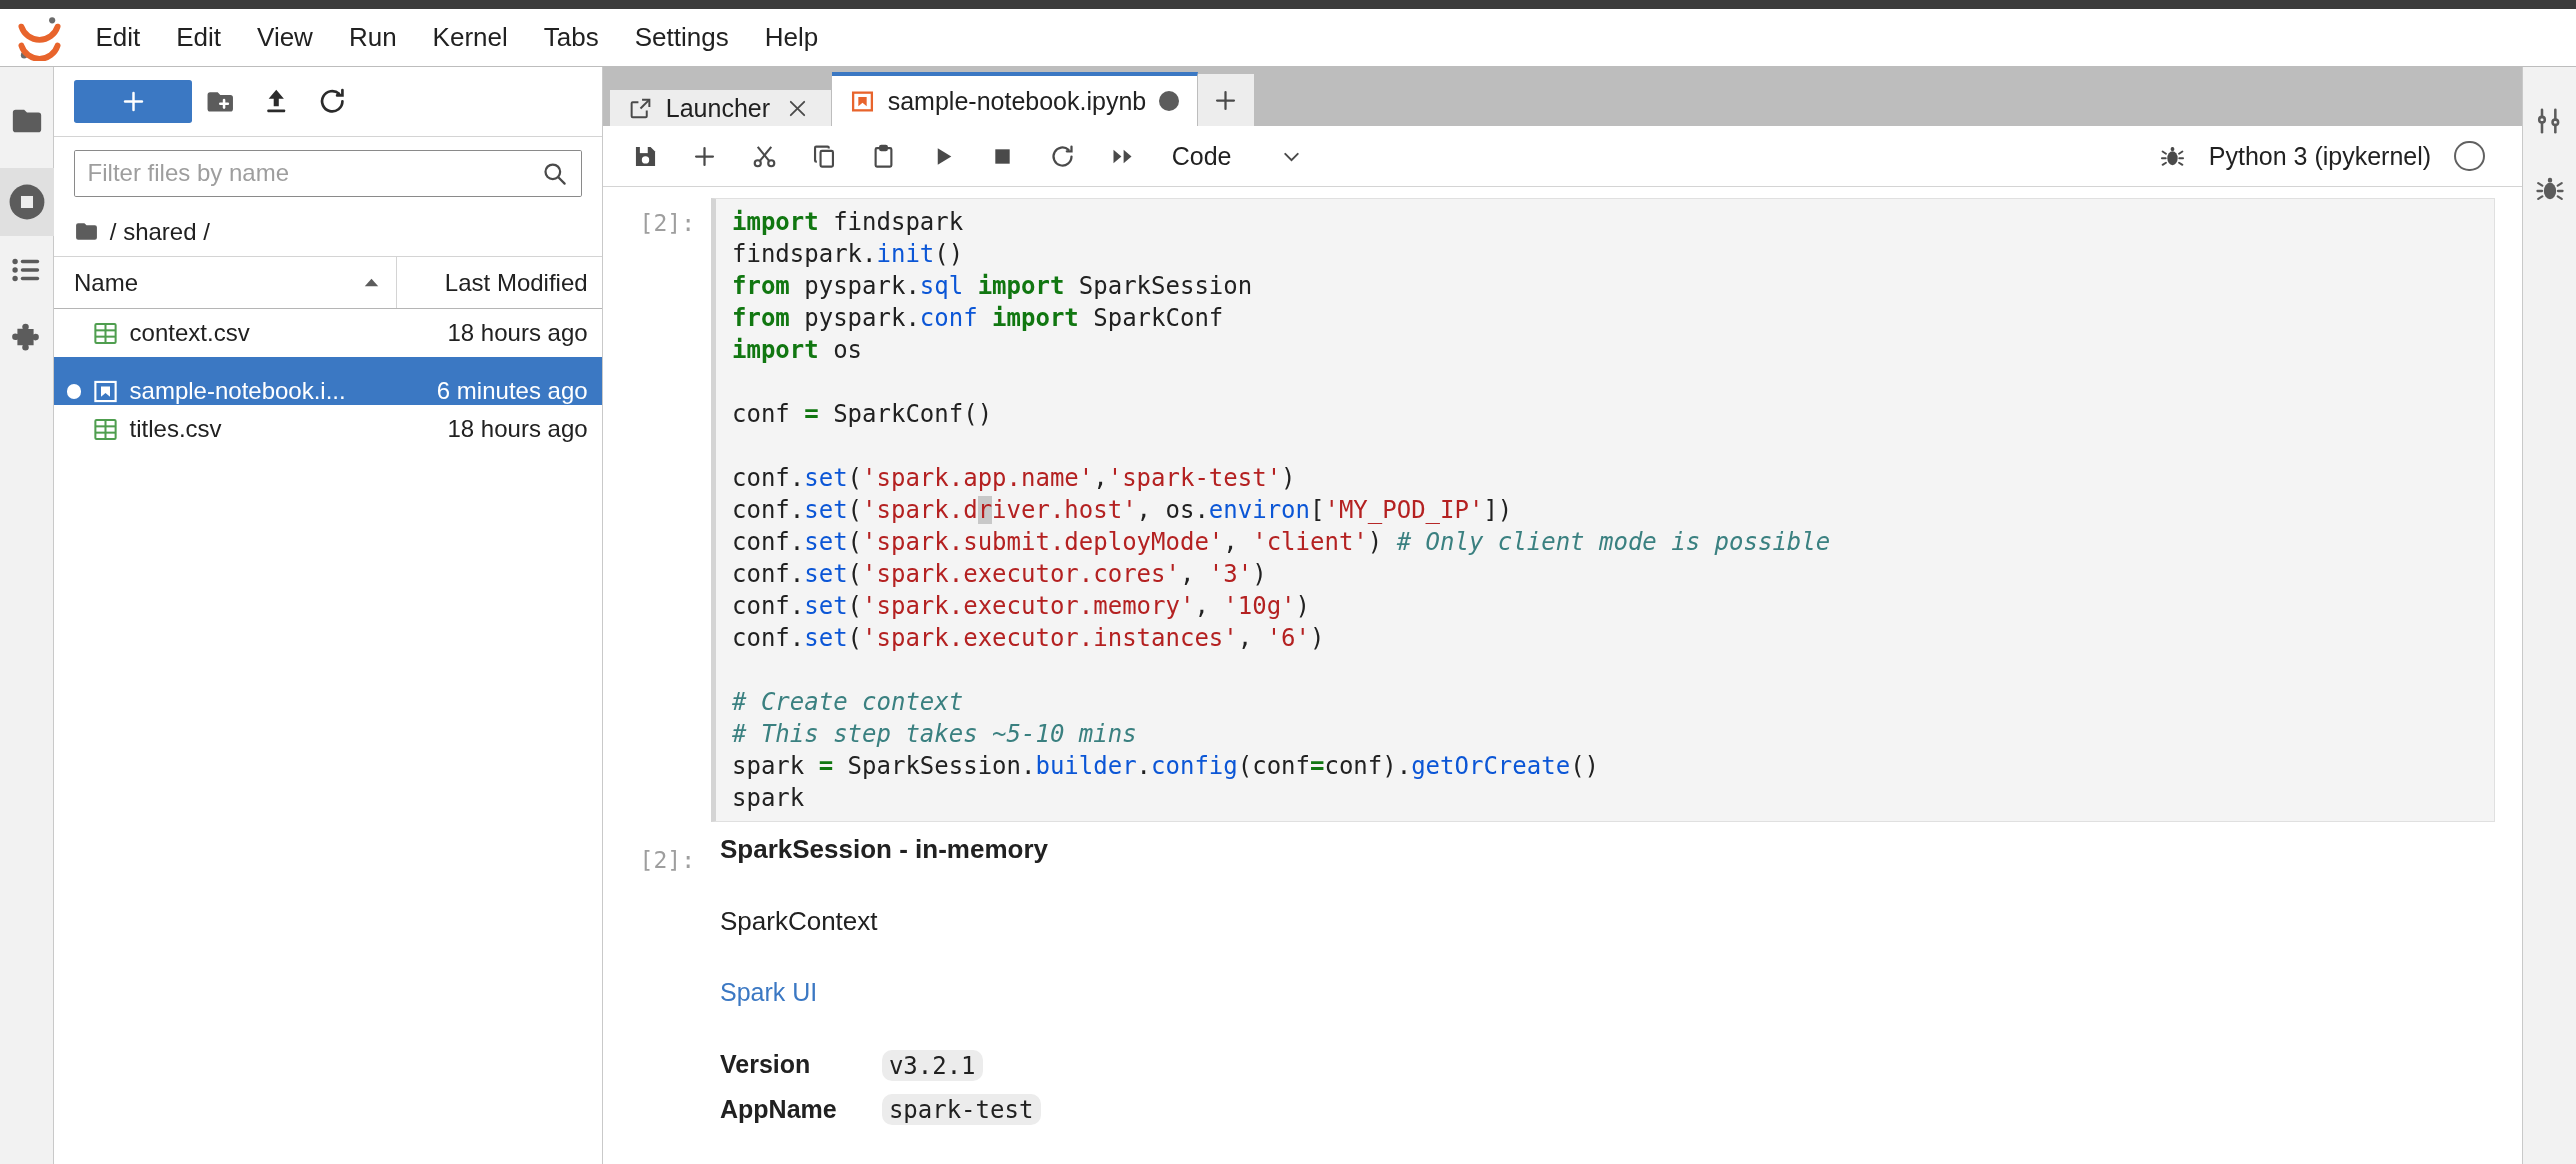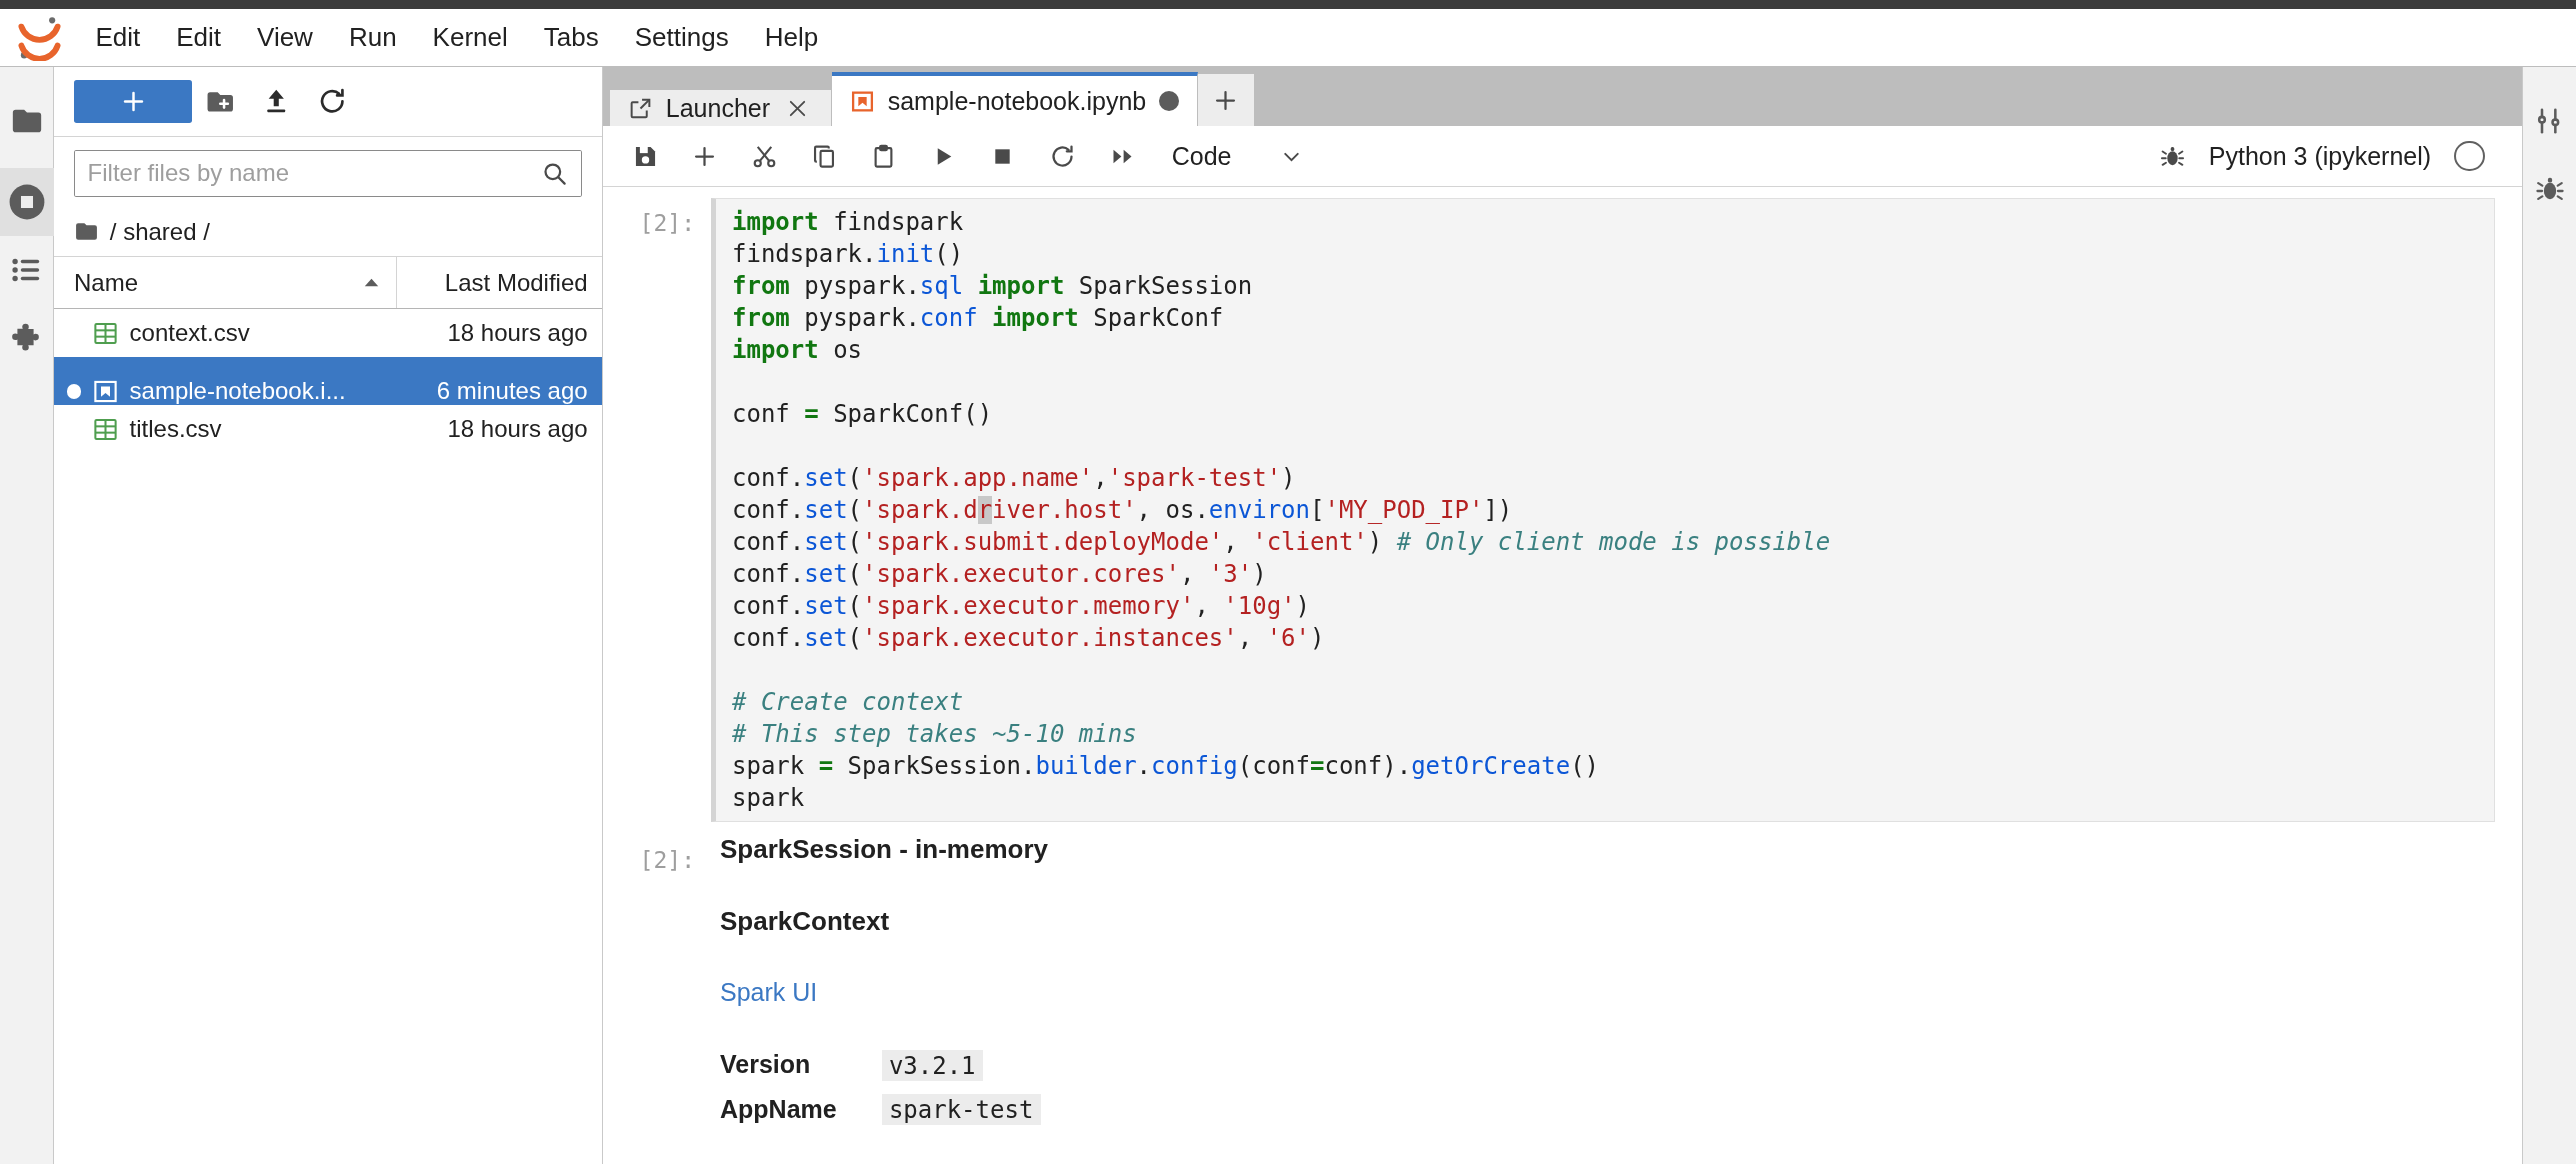--- a/index.html
+++ b/index.html
@@ -149,29 +149,29 @@
   }
   .k { color: #117711; font-weight: bold; }        
   .b { color: #0b56d6; }                            
   .s { color: #b42121; }                            
   .c { color: #3a8080; font-style: italic; }
   .caret { background: #c8c8c8; }
 
   .outrow { display: flex; padding: 0 27px 0 0; margin-top: 12.6px; }
   .outbody { flex: 1 1 auto; padding-left: 9px; font-size: 25px; color: #212121; }
   .out-h { font-weight: bold; font-size: 26px; margin-bottom: 41px; }
-  .out-h2 { font-weight: bold; font-size: 26px; margin-bottom: 41px; }
+  .out-h2 { font-weight: normal; font-size: 26px; margin-bottom: 41px; }
   .out-link { color: #3b78c3; text-decoration: none; font-size: 25px; }
   .out-link-row { margin-bottom: 43px; }
   .kvtable { border-collapse: collapse; }
   .kvtable td { padding: 0 0 15.2px 0; vertical-align: top; font-size: 25px; }
   .kvtable td.kk { font-weight: bold; padding-right: 45px; white-space: nowrap; }
   .kvtable td.vv code {
     font-family: "DejaVu Sans Mono", monospace; font-size: 24px;
-    background: #ececec; padding: 1.8px 7.2px; color: #212121;
+    background: #ececec; padding: 1.8px 7.2px; color: #212121; border-radius: 10px;
   }
 
   
   .rrail {
     width: 54px; flex: 0 0 54px; background: #f2f2f2; border-left: 0.9px solid #c9c9c9;
     display: flex; flex-direction: column; align-items: center; padding-top: 20px;
   }
   svg { display: block; }
 </style>
 </head>

